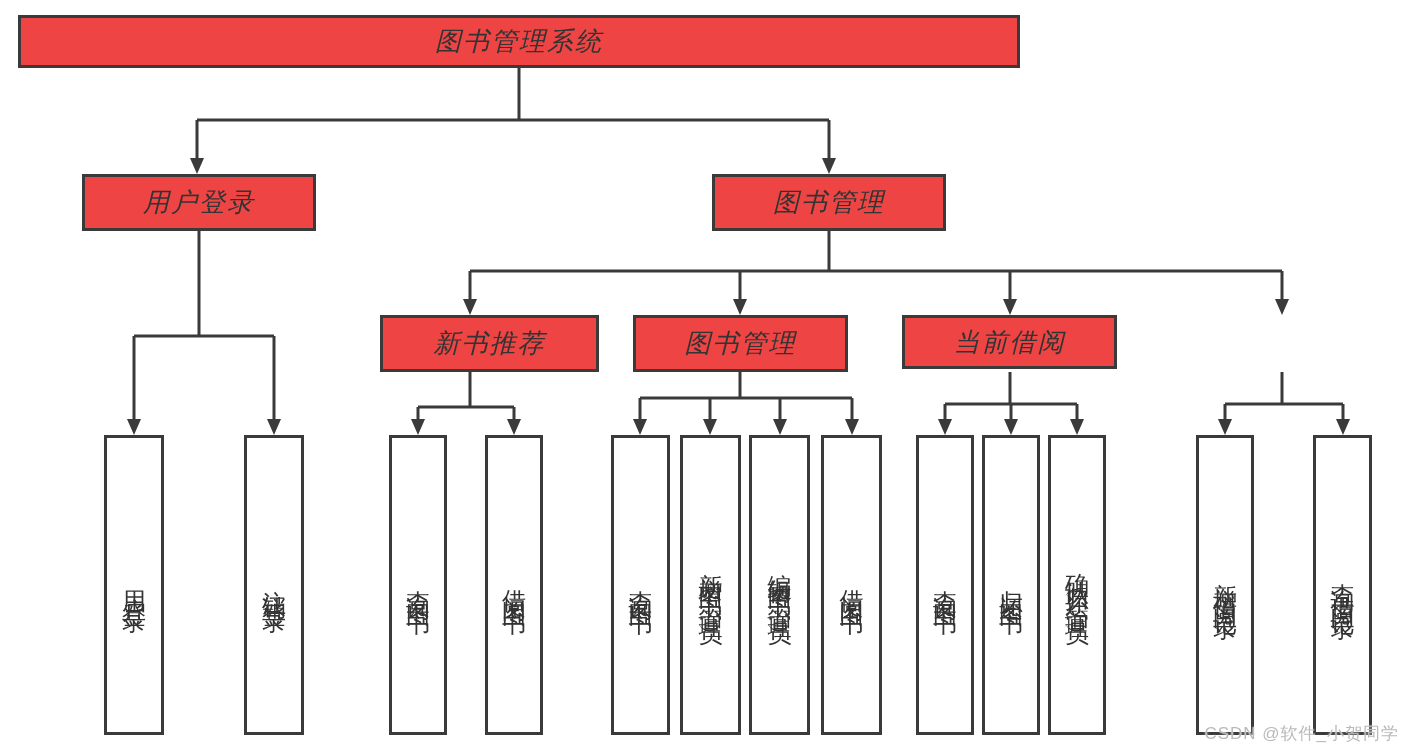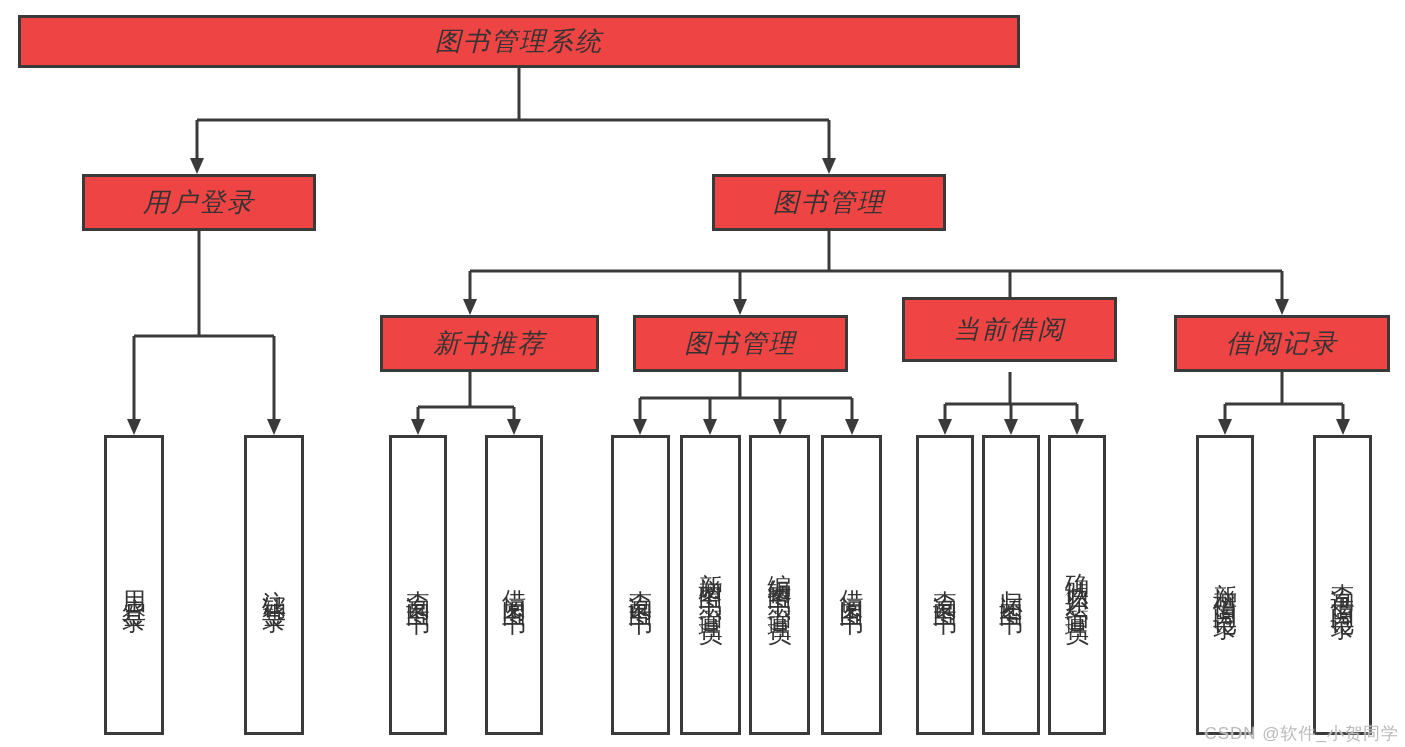--- a/index.html
+++ b/index.html
@@ -115,25 +115,22 @@
   <div class="node" style="left:712px;top:174px;width:234px;height:57px;">
     <span class="lbl">图书管理</span>
   </div>
 
   <div class="node" style="left:380px;top:315px;width:219px;height:57px;">
     <span class="lbl">新书推荐</span>
   </div>
   <div class="node" style="left:633px;top:315px;width:215px;height:57px;">
     <span class="lbl">图书管理</span>
   </div>
-  <div class="node" style="left:902px;top:297px;width:215px;height:65px;">
+  <div class="node" style="left:902px;top:315px;width:215px;height:54px;">
     <span class="lbl">当前借阅</span>
-  </div>
-  <div class="node" style="left:1174px;top:315px;width:216px;height:57px;">
-    <span class="lbl">借阅记录</span>
   </div>
 
   <div class="vbox" style="left:104px;width:60px;">
     <span class="vlbl">用户登录</span>
   </div>
   <div class="vbox" style="left:244px;width:60px;">
     <span class="vlbl">注销登录</span>
   </div>
 
   <div class="vbox" style="left:389px;width:58px;">

